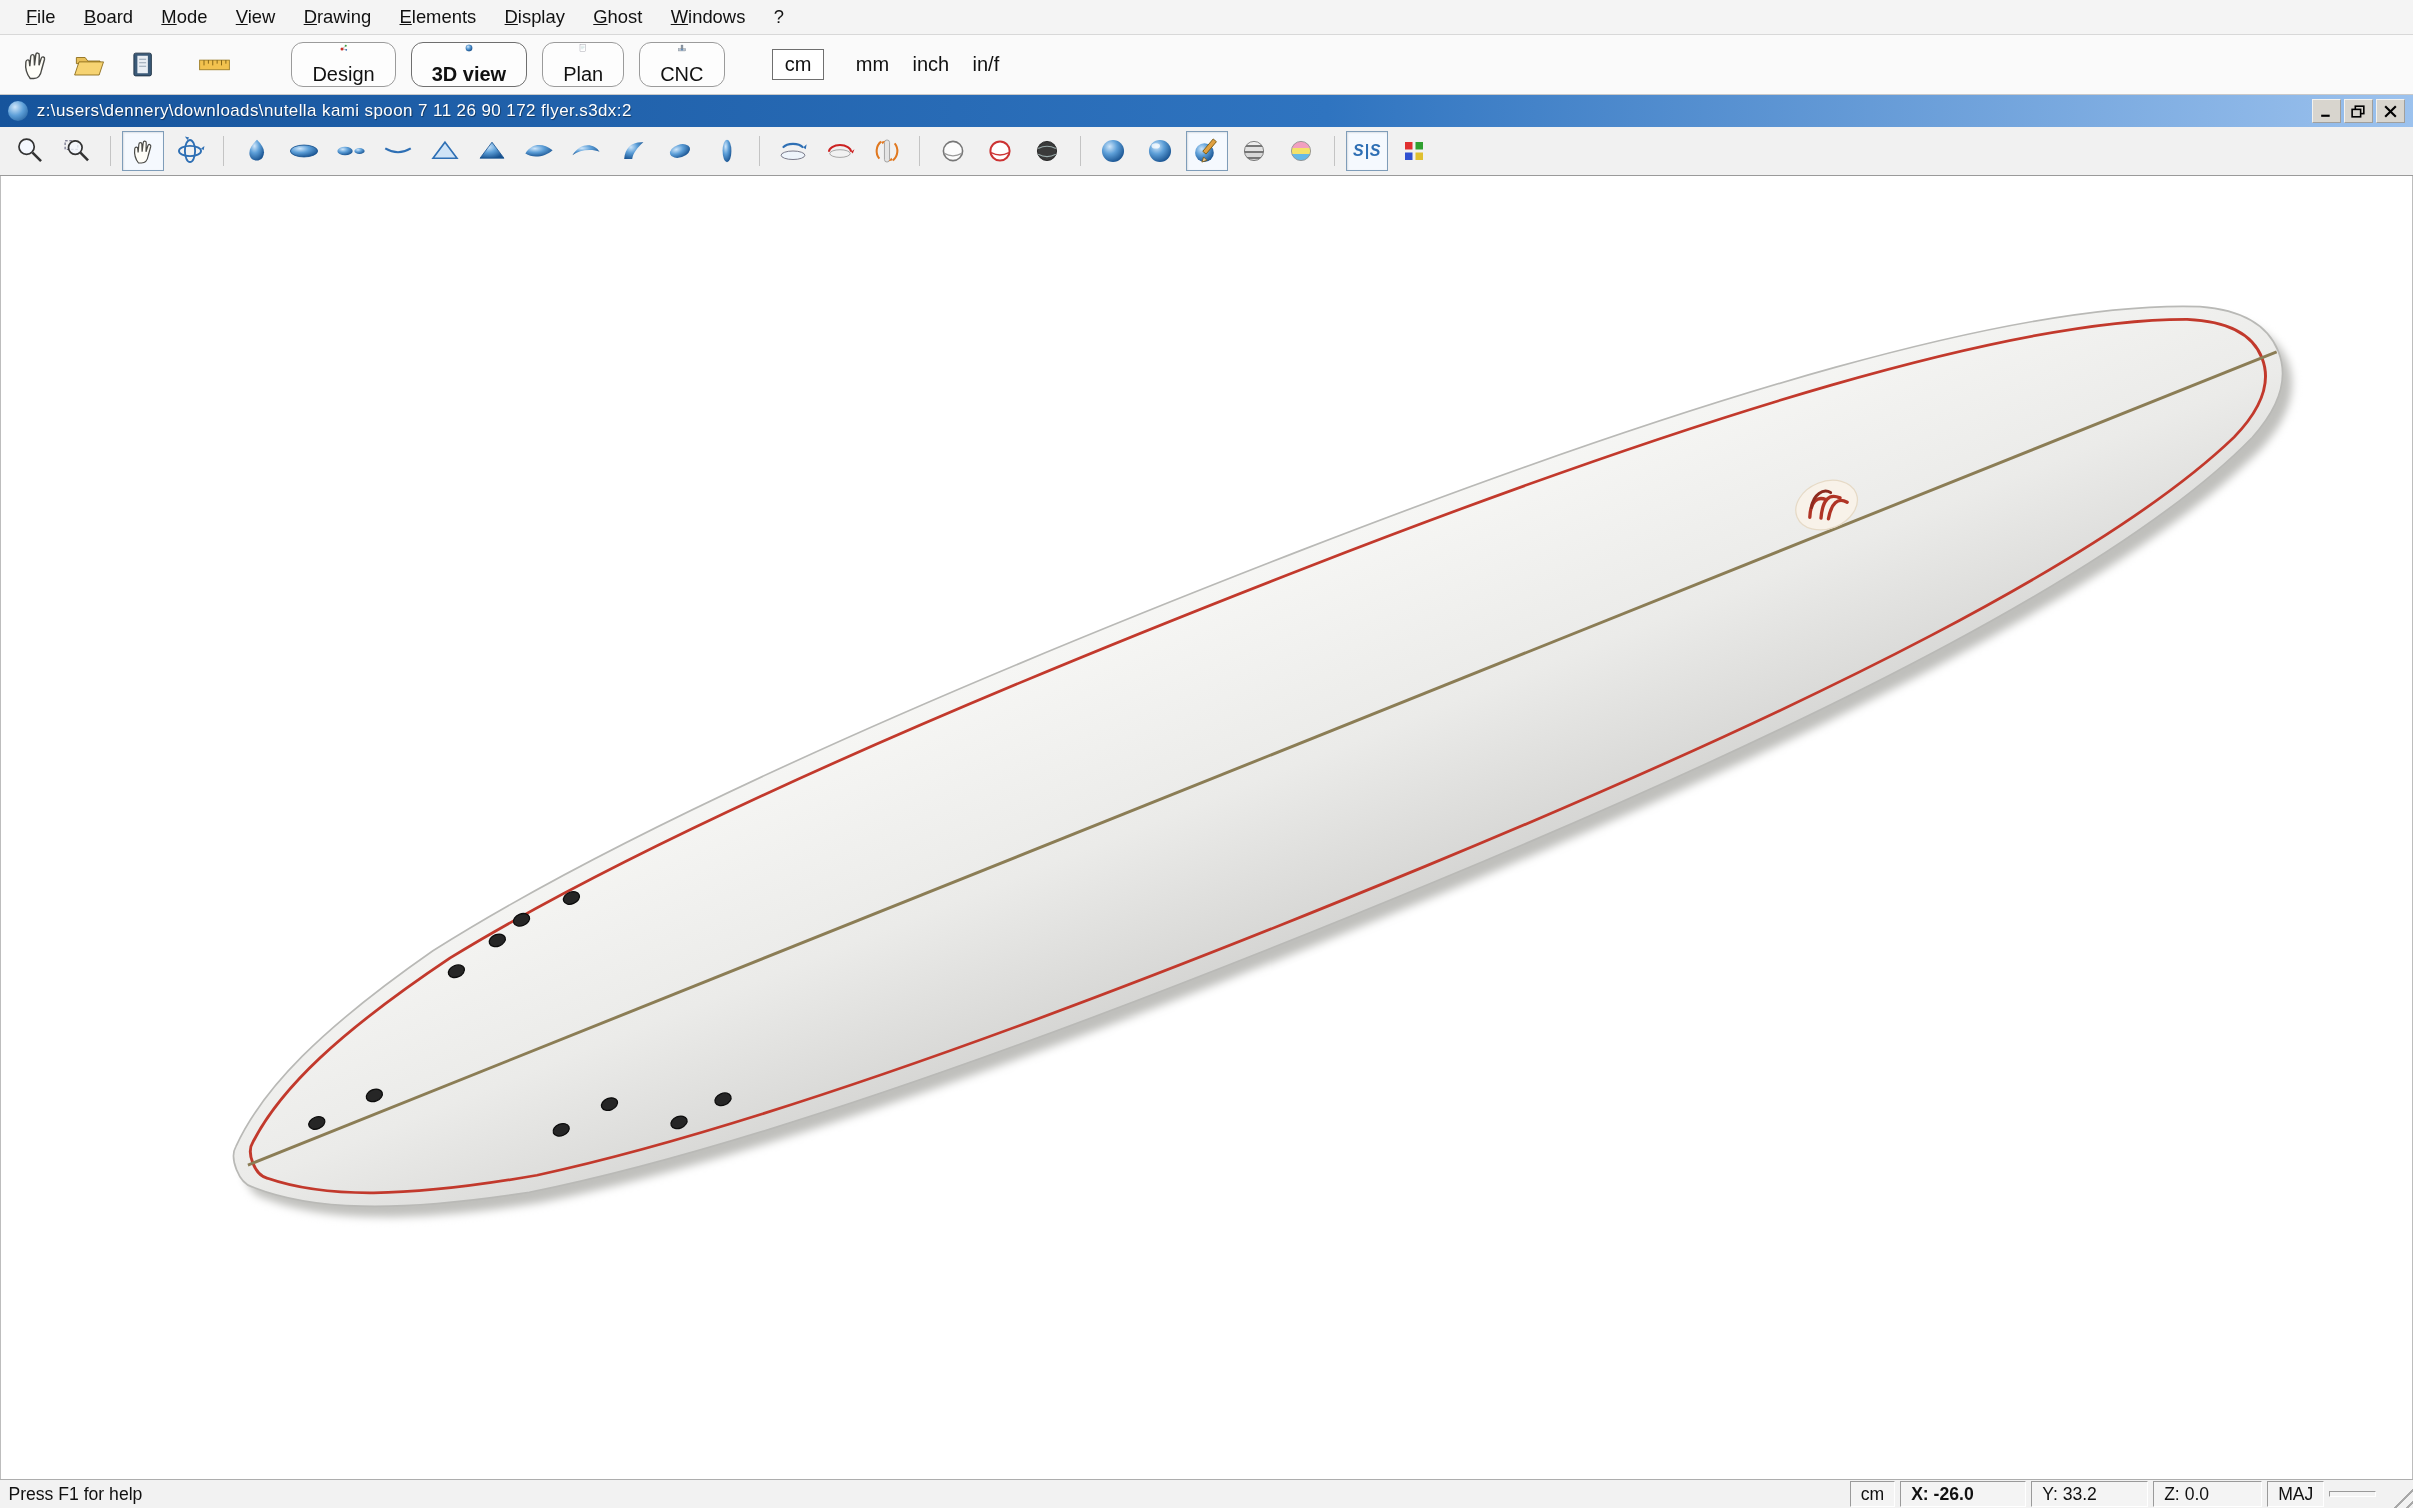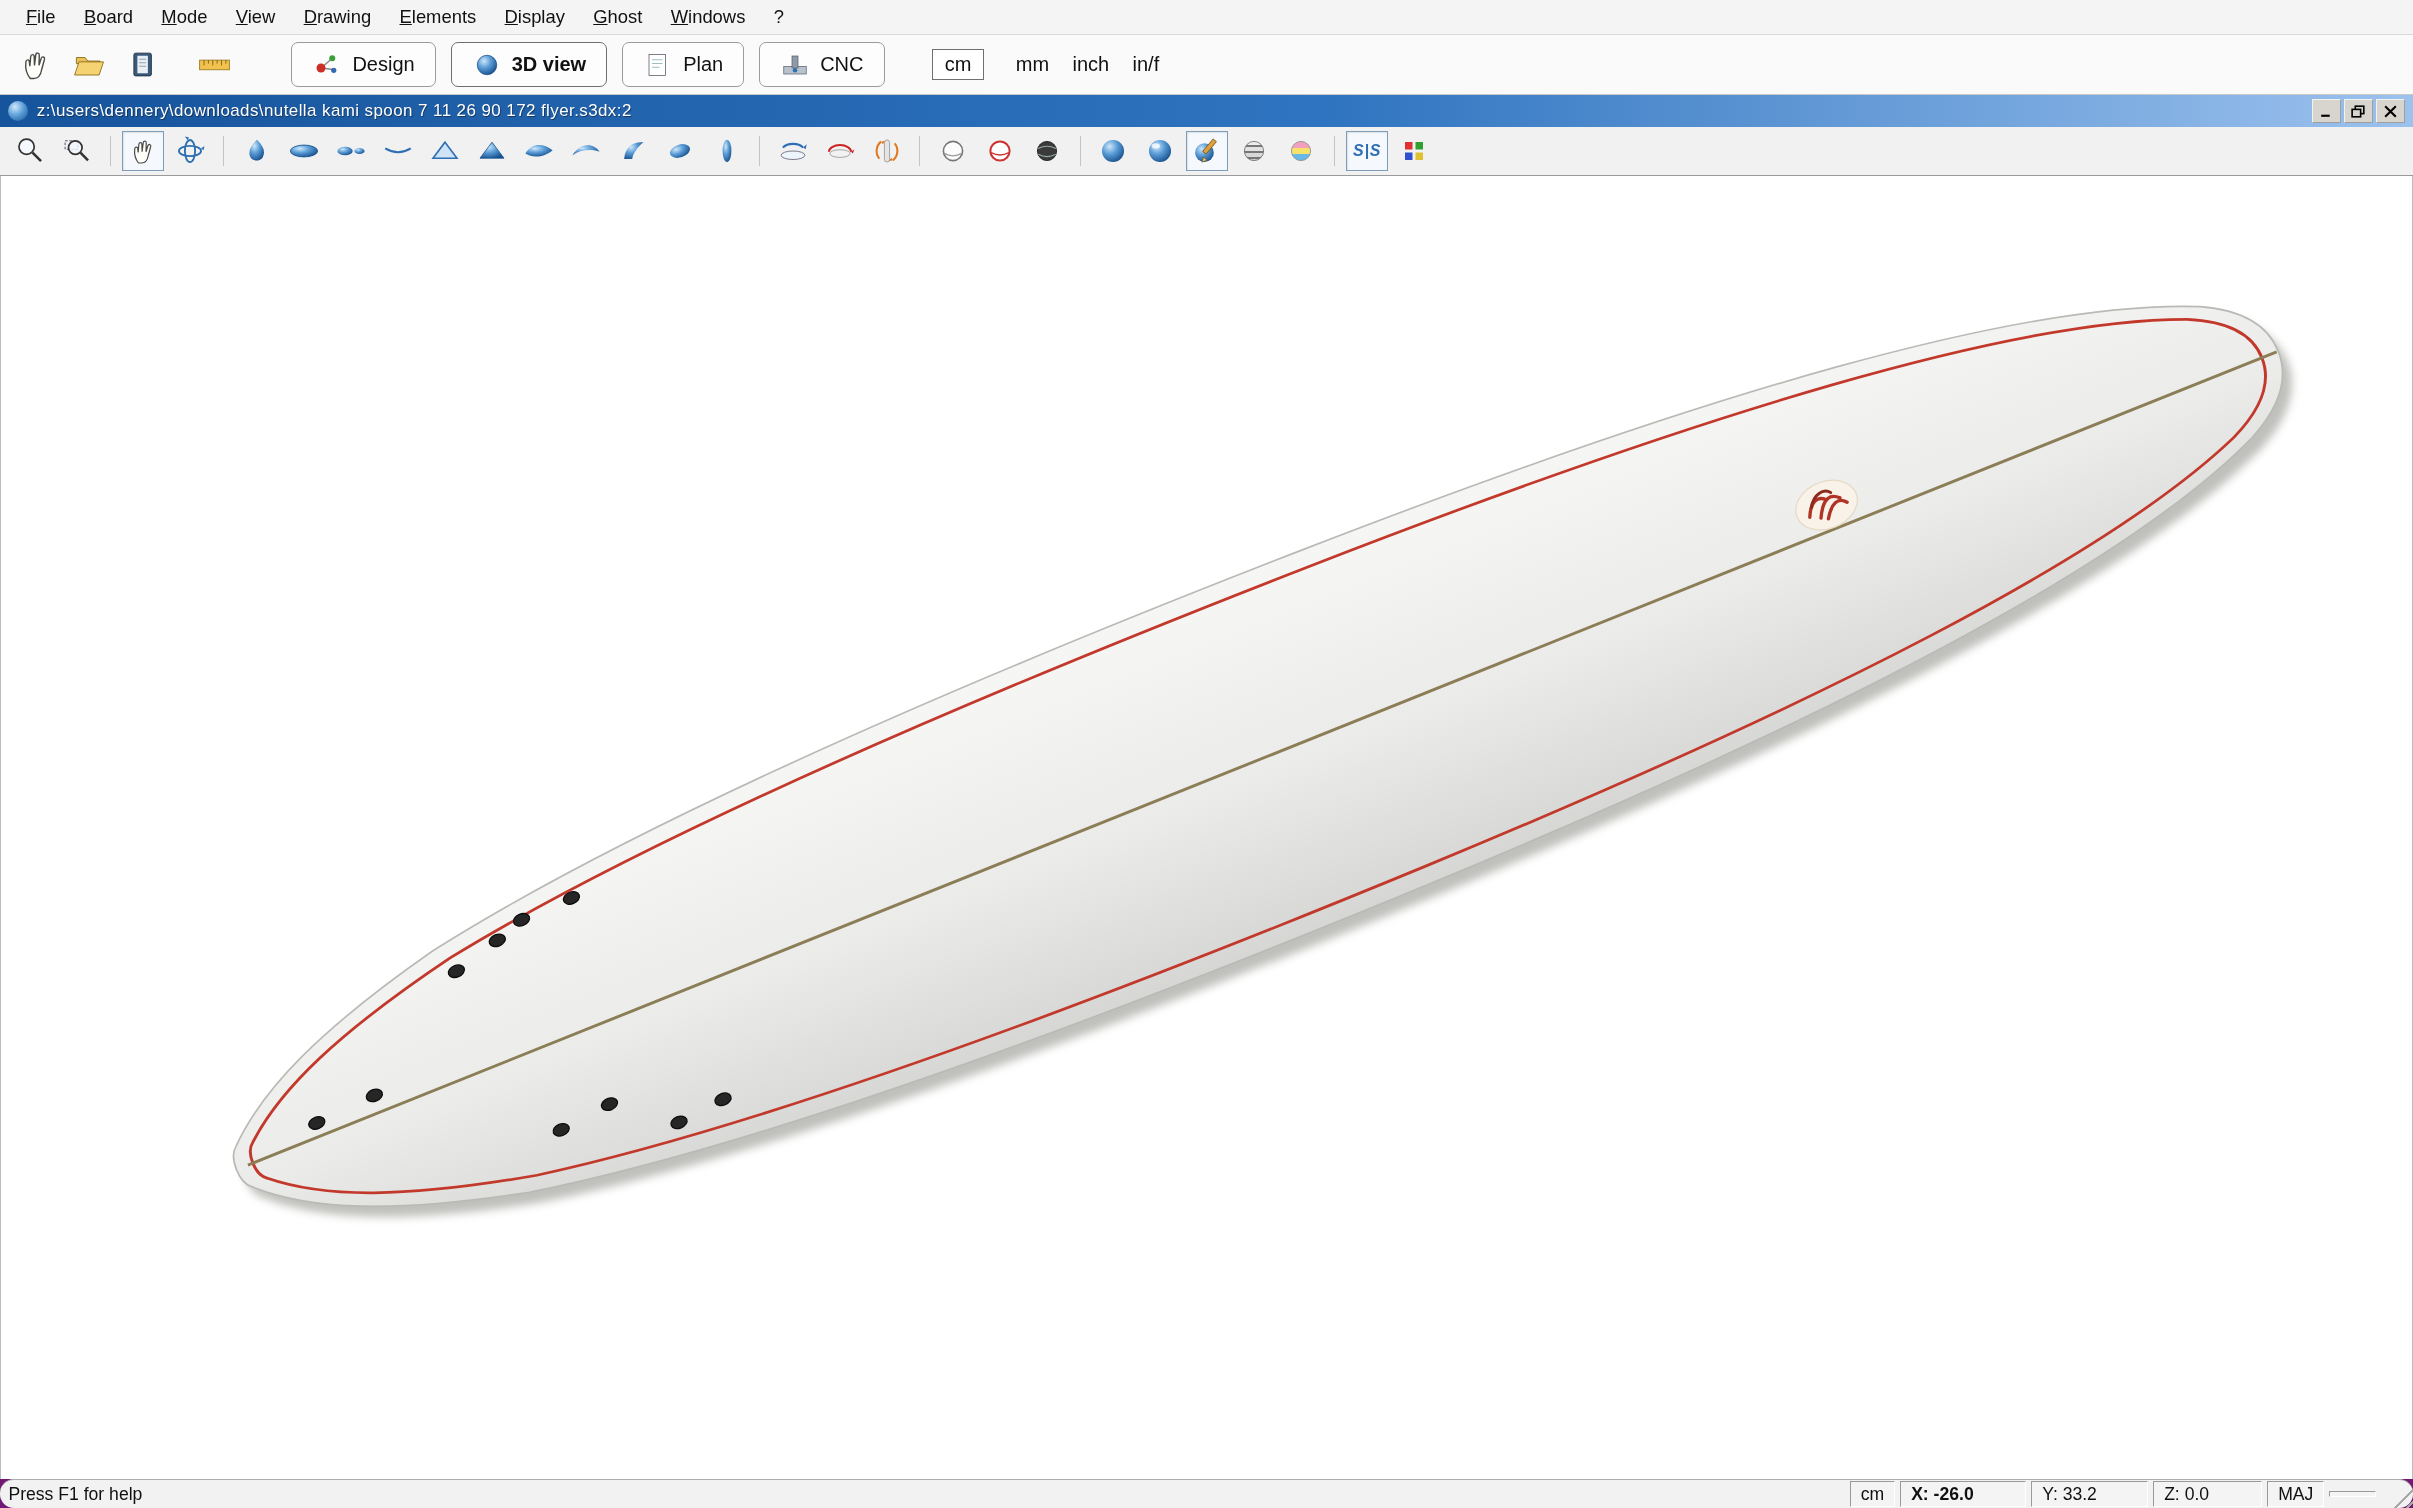--- a/index.html
+++ b/index.html
@@ -11,21 +11,21 @@
   .menubar { height:35px; background:#f4f4f4; border-bottom:0.8px solid #d8d8d8;
     display:flex; align-items:center; padding-left:11.7px; }
   .menu-item { font-size:18.4px; color:#111; padding:0 14.2px; cursor:default; display:inline-block; }
   .menu-item::first-letter { text-decoration:underline; }
 
   
   .toolbar { height:60px; background:#fafafa; border-bottom:0.8px solid #c9c9c9;
     display:flex; align-items:center; padding-left:8.4px; }
   .ticon { width:44px; height:44px; display:flex; align-items:center; justify-content:center; margin:0 5px; }
   .mode-btn { display:flex; align-items:center; gap:10px; border:0.8px solid #9b9b9b; background:#fdfdfd;
-    height:45px; padding:0 20px; margin:0 7.5px; font-size:20px; color:#111; border-radius:7px; }
+    height:45px; padding:0 20px; margin:0 7.5px; font-size:20px; color:#111; border-radius:12px;flex-direction:column; }
   .mode-btn.active { border:1.7px solid #6f6f6f;font-weight:bold; }
   .unit-group { display:flex; align-items:center; margin-left:40px; font-size:20px; color:#111; }
   .unit-sel { border:1.7px solid #6f6f6f; background:#fff; padding:3.4px 11.7px; margin-right:20px; }
   .unit-opt { margin:0 11.7px; }
 
   
   .titlebar { height:32px; background:linear-gradient(90deg,#16549c 0%, #2f74c0 55%, #9cc2ee 100%);
     display:flex; align-items:center; padding:0 5px; }
   .doc-icon { width:20px; height:20px; border-radius:50%;
     background:radial-gradient(circle at 35% 30%, #cfe6fa, #5d9fd8 45%, #17518f); margin:0 8.4px 0 3.4px; flex:none; }
@@ -43,21 +43,21 @@
   .vicon.pressed { border:0.8px solid #7f9db9; background:#f5f9fe; box-shadow:inset 0.8px 0.8px 1.7px rgba(0,0,0,.12); }
   .vsep { width:0.8px; height:30px; background:#c4c4c4; margin:0 9.2px; }
   .ss-label { font-size:16px; font-weight:bold; color:#2e6fb4; font-style:italic; letter-spacing:0.8px; }
 
   
   .canvas { flex:1; background:#ffffff; position:relative; border-left:0.8px solid #bdbdbd; border-right:0.8px solid #bdbdbd; }
   .canvas svg.scene { position:absolute; inset:0; width:100%; height:100%; }
 
   
   .statusbar { height:29px; background:#f2f2f2; border-top:0.8px solid #adadad;
-    display:flex; align-items:center; font-size:17.6px; color:#111; padding-left:8.4px;border-radius:14px; }
+    display:flex; align-items:center; font-size:17.6px; color:#111; padding-left:8.4px; }
   .status-help { flex:1; }
   .sfield { border:0.8px solid; border-color:#9a9a9a #ffffff #ffffff #9a9a9a; background:#f4f4f4;
     padding:1.7px 10px; margin-left:5px; white-space:nowrap; }
   .sfield.w-x { min-width:126px;font-weight:bold; } .sfield.w-y { min-width:117px; } .sfield.w-z { min-width:109px; }
   .grip { width:25px; height:25px; margin-left:11.7px; align-self:flex-end;
     background:repeating-linear-gradient(135deg, transparent 0 5px, #a8a8a8 5px 6.7px, transparent 6.7px 8.4px);
     clip-path:polygon(100% 0, 100% 100%, 0 100%); }
 </style>
 </head>
 <body>

